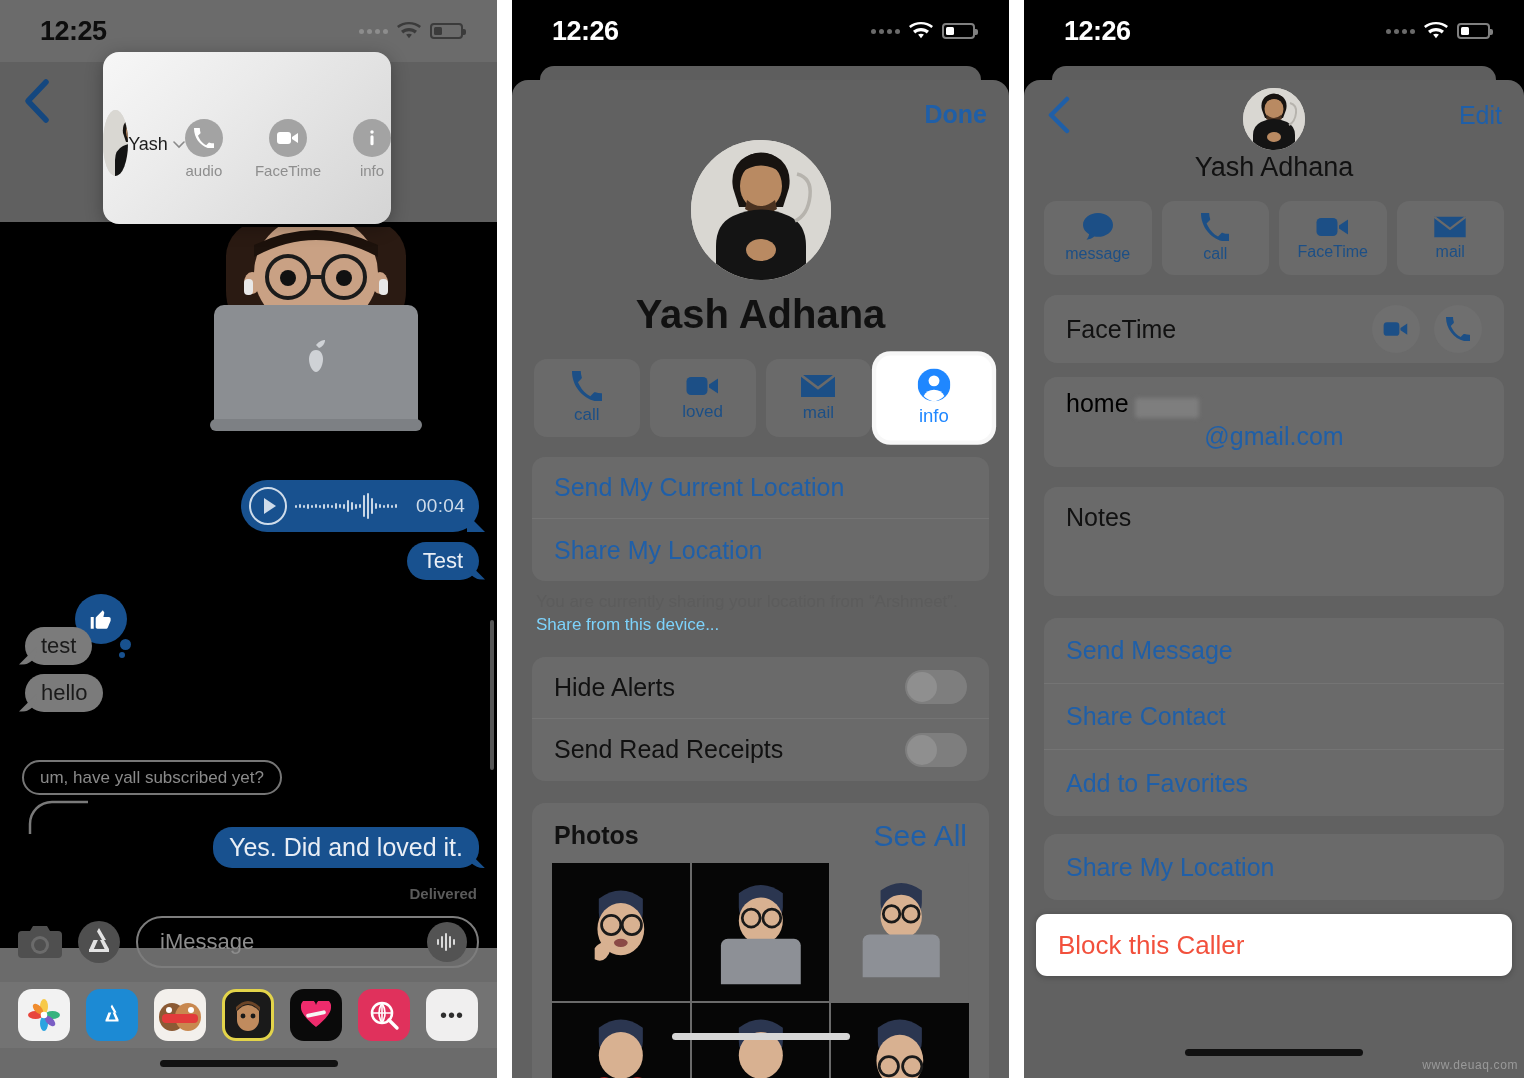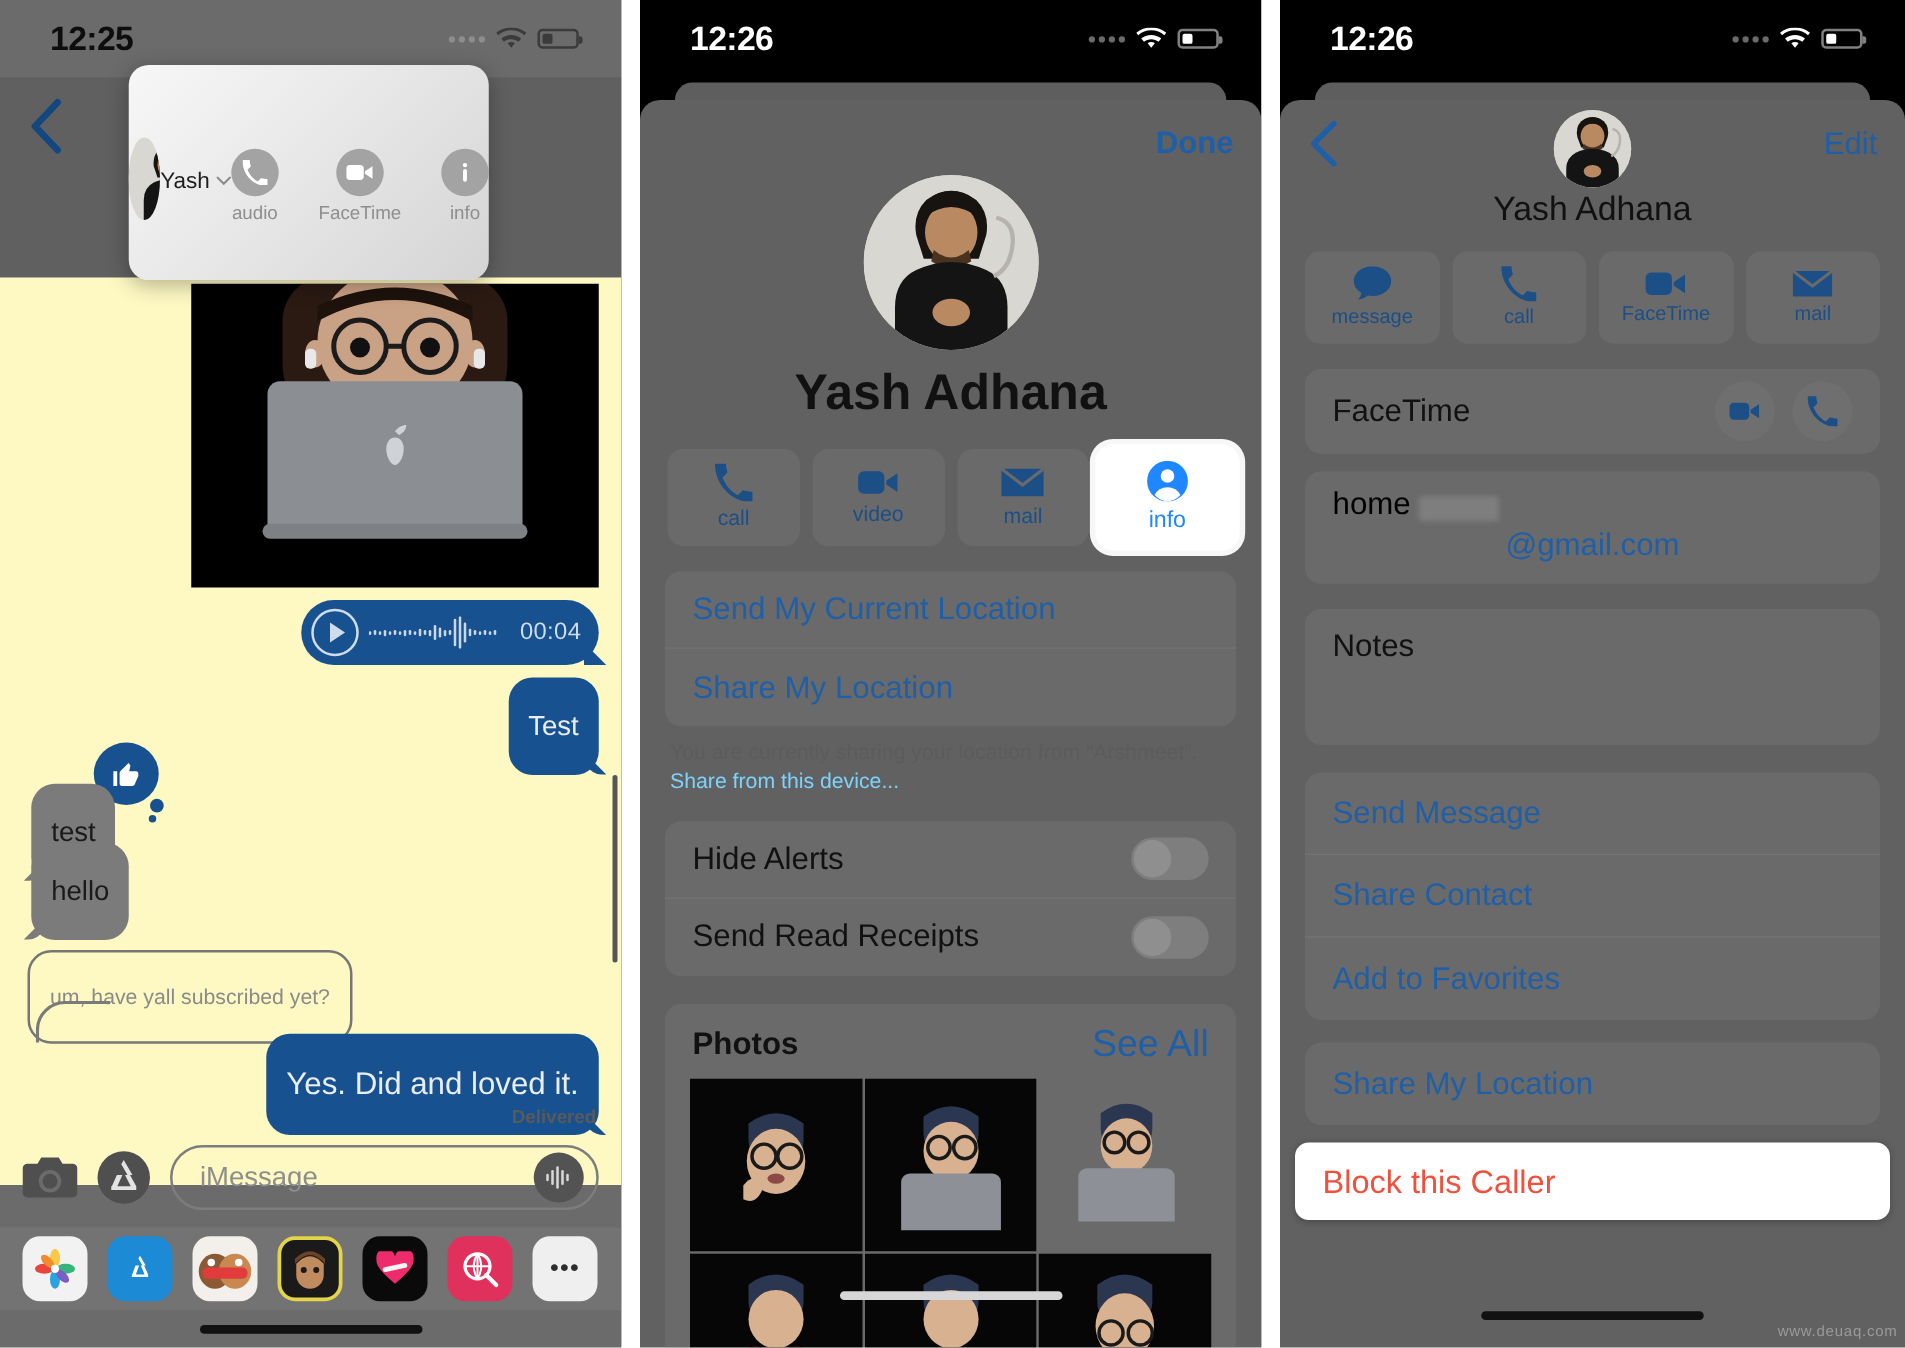--- a/index.html
+++ b/index.html
@@ -66,30 +66,30 @@
     position: absolute; inset: 0;
     background: #6b6b6b;
   }
   .msg-nav {
     position: absolute; top: 62px; left: 0; right: 0; height: 160px;
     background: #606060;
   }
   .back-chev { position: absolute; left: 20px; top: 78px; }
   .chat-area {
     position: absolute; top: 222px; left: 0; right: 0; bottom: 130px;
-    background: #fef9c3;
+    background: #000000;
   }
   .attach-photo {
     position: absolute; left: 153px; top: 5px; width: 326px; height: 243px;
     background: #000; overflow: hidden;
   }
   .memoji-laptop { position:absolute; left:50%; transform:translateX(-50%); }
 
   .bubble {
-    border-radius: 19px; padding: 25px 16px; font-size: 22px; line-height: 1.25;
+    border-radius: 19px; padding: 5px 16px; font-size: 22px; line-height: 1.25;
     position: relative; display: inline-block; max-width: 330px;
   }
   .bubble.out { background: #18518f; color: #e9eef5; }
   .bubble.in  { background: #7b7b7b; color: #1a1a1a; }
   .bubble.out::after {
     content:""; position:absolute; right:-6px; bottom:0; width:18px; height:18px;
     background:#18518f; border-bottom-left-radius:16px;
     clip-path: polygon(0 0, 100% 100%, 0 100%);
   }
   .bubble.in::after {
@@ -540,21 +540,21 @@
           <svg width="30" height="30" viewBox="0 0 24 24">
               <path fill="#1c4f86" d="M6.6 10.8c1.9 3.8 5 6.8 8.8 8.8l2.9-2.9c.4-.4.9-.5 1.4-.3 1.5.5 3.2.8 4.9.8.8 0 1.4.6 1.4 1.4V23c0 .8-.6 1.4-1.4 1.4C11.6 24.4 0 12.8 0 -1.4 0-2.2.6-2.8 1.4-2.8H6c.8 0 1.4.6 1.4 1.4 0 1.7.3 3.4.8 4.9.2.5.1 1-.3 1.4l-2.9 2.9z" transform="translate(0 1.5) scale(0.95)"></path>
             </svg>
           <div class="lbl">call</div>
         </div>
         <div class="act-tile">
           <svg width="34" height="24" viewBox="0 0 22 16">
               <rect x="0" y="2" width="14" height="12" rx="3" fill="#1c4f86"></rect>
               <path d="M15 7 L21 3 v10 l-6 -4z" fill="#1c4f86"></path>
             </svg>
-          <div class="lbl">video</div>
+          <div class="lbl">loved</div>
         </div>
         <div class="act-tile">
           <svg width="34" height="26" viewBox="0 0 34 26">
               <path d="M0 2 h34 v22 h-34z" fill="#1c4f86"></path>
               <path d="M0 2 L17 15 L34 2" stroke="#6a6a6a" stroke-width="2.6" fill="none"></path>
             </svg>
           <div class="lbl">mail</div>
         </div>
         <div class="act-tile active">
           <svg width="30" height="30" viewBox="0 0 24 24">

